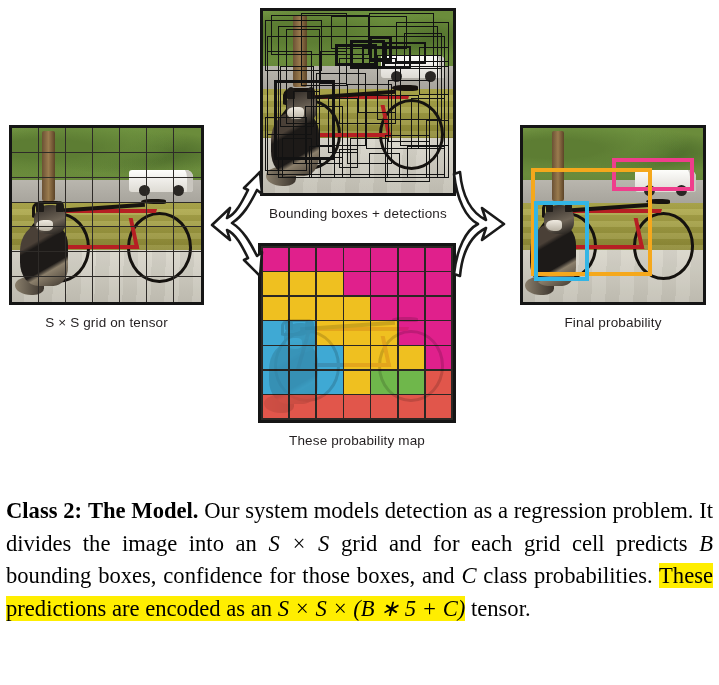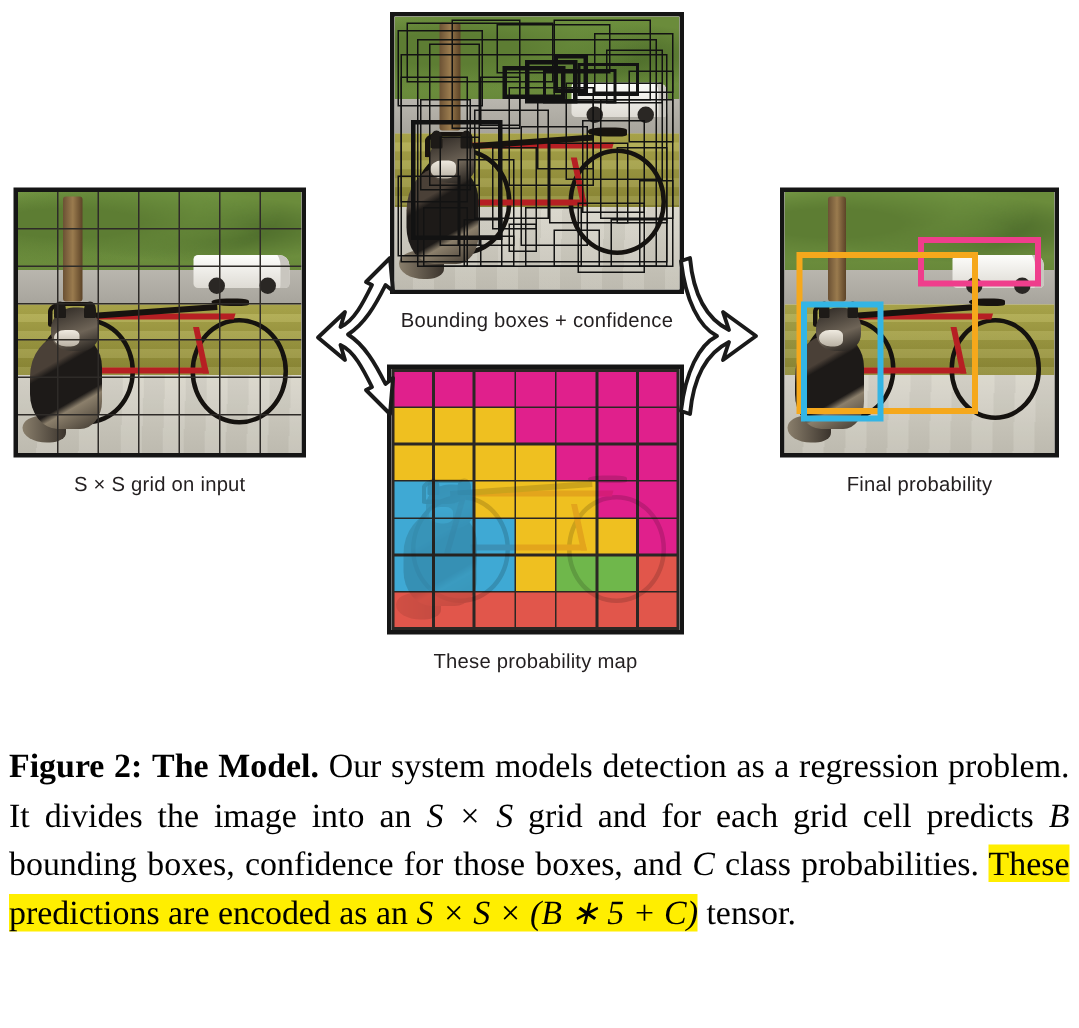--- a/index.html
+++ b/index.html
@@ -304,21 +304,21 @@
           <div class="gcell lastcol"></div>
           <div class="gcell lastrow"></div>
           <div class="gcell lastrow"></div>
           <div class="gcell lastrow"></div>
           <div class="gcell lastrow"></div>
           <div class="gcell lastrow"></div>
           <div class="gcell lastrow"></div>
           <div class="gcell lastcol lastrow"></div>
         </div>
     </div>
-    <div class="panel-label" style="top:190px;">S × S grid on input</div>
+    <div class="panel-label" style="top:190px;">S × S grid on tensor</div>
   </div>
 
   <div class="panel" style="left:260px; top:8px; width:196px;">
     <div class="panel-frame" style="height:188px;">
       <div class="photo">
         <div class="ph-sky"></div>
           <div class="ph-road"></div>
         <div class="ph-wall"></div>
           <div class="ph-ground"></div>
         <div class="ph-tree"></div>
@@ -380,21 +380,21 @@
           <div class="bbox" style="left: 40%; top: 76%; width: 10%; height: 10%; border-width: 1.6px;"></div>
           <div class="bbox" style="left: 46%; top: 70%; width: 20%; height: 22%; border-width: 1px;"></div>
           <div class="bbox" style="left: 56%; top: 78%; width: 16%; height: 14%; border-width: 1px;"></div>
           <div class="bbox" style="left: 64%; top: 68%; width: 24%; height: 26%; border-width: 1px;"></div>
           <div class="bbox" style="left: 76%; top: 74%; width: 20%; height: 18%; border-width: 1px;"></div>
           <div class="bbox" style="left: 86%; top: 60%; width: 12%; height: 32%; border-width: 1px;"></div>
           <div class="bbox" style="left: 2%; top: 14%; width: 94%; height: 76%; border-width: 1px;"></div>
           <div class="bbox" style="left: 8%; top: 8%; width: 84%; height: 84%; border-width: 1px;"></div>
         </div>
     </div>
-    <div class="panel-label" style="top:198px;">Bounding boxes + confidence</div>
+    <div class="panel-label" style="top:198px;">Bounding boxes + detections</div>
   </div>
 
   <div class="panel" style="left:258px; top:243px; width:198px;">
     <div class="panel-frame" style="height:180px;">
       <div class="prob-map" id="prob-map" style="grid-template-columns: repeat(7, 1fr); grid-template-rows: repeat(7, 1fr);">
           <div class="prob-cell" style="background: rgb(224, 32, 140);"></div>
           <div class="prob-cell" style="background: rgb(224, 32, 140);"></div>
           <div class="prob-cell" style="background: rgb(224, 32, 140);"></div>
           <div class="prob-cell" style="background: rgb(224, 32, 140);"></div>
           <div class="prob-cell" style="background: rgb(224, 32, 140);"></div>
@@ -511,15 +511,15 @@
   </svg>
 
   <svg class="arrow-svg" style="left:452px; top:168px; width:68px; height:114px;" viewBox="0 0 68 114">
     <path d="M8 4 C10 26 18 44 34 52 L30 40 L52 56 L30 72 L34 60
              C18 68 10 86 8 108 L2 106 C5 80 14 62 26 56 C14 50 5 32 2 6 Z" fill="#ffffff" stroke="#1a1a1a" stroke-width="2.6" stroke-linejoin="round"></path>
   </svg>
 
 </div>
 
 <div id="caption">
-  <b>Figure 2:</b>
+  <b>Class 2:</b>
   <b>The Model.</b><span> Our system models detection as a regression problem. It divides the image into an </span><span class="mathit">S × S</span><span> grid and for each grid cell predicts </span><span class="mathit">B</span><span> bounding boxes, confidence for those boxes, and </span><span class="mathit">C</span><span> class probabilities. </span><span class="hl">These predictions are encoded as an </span><span class="hl mathit">S × S × (B ∗ 5 + C)</span><span> tensor.</span>
 </div>
 
 </body></html>

